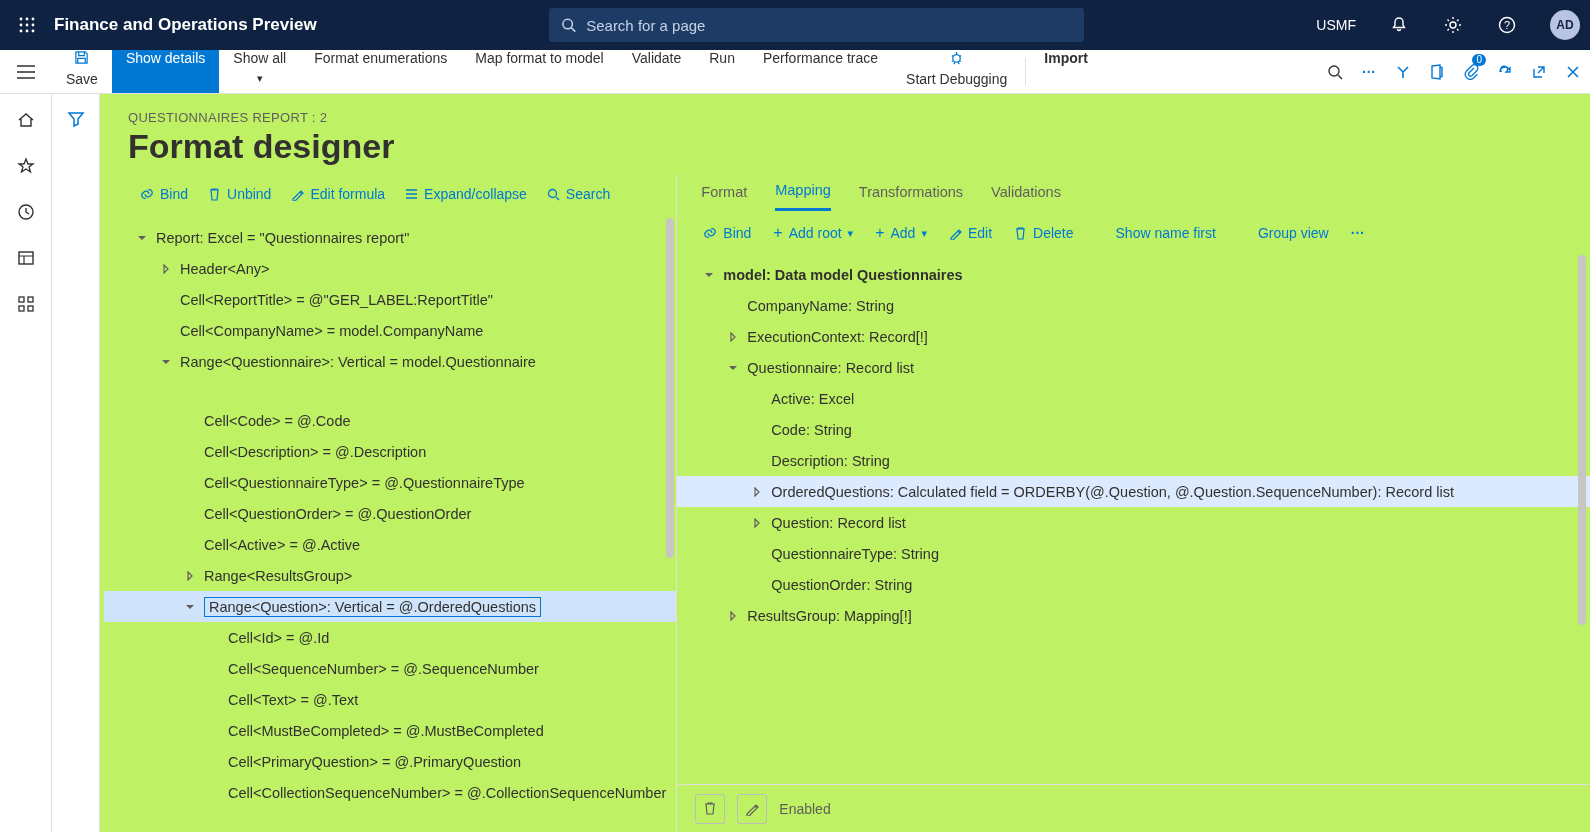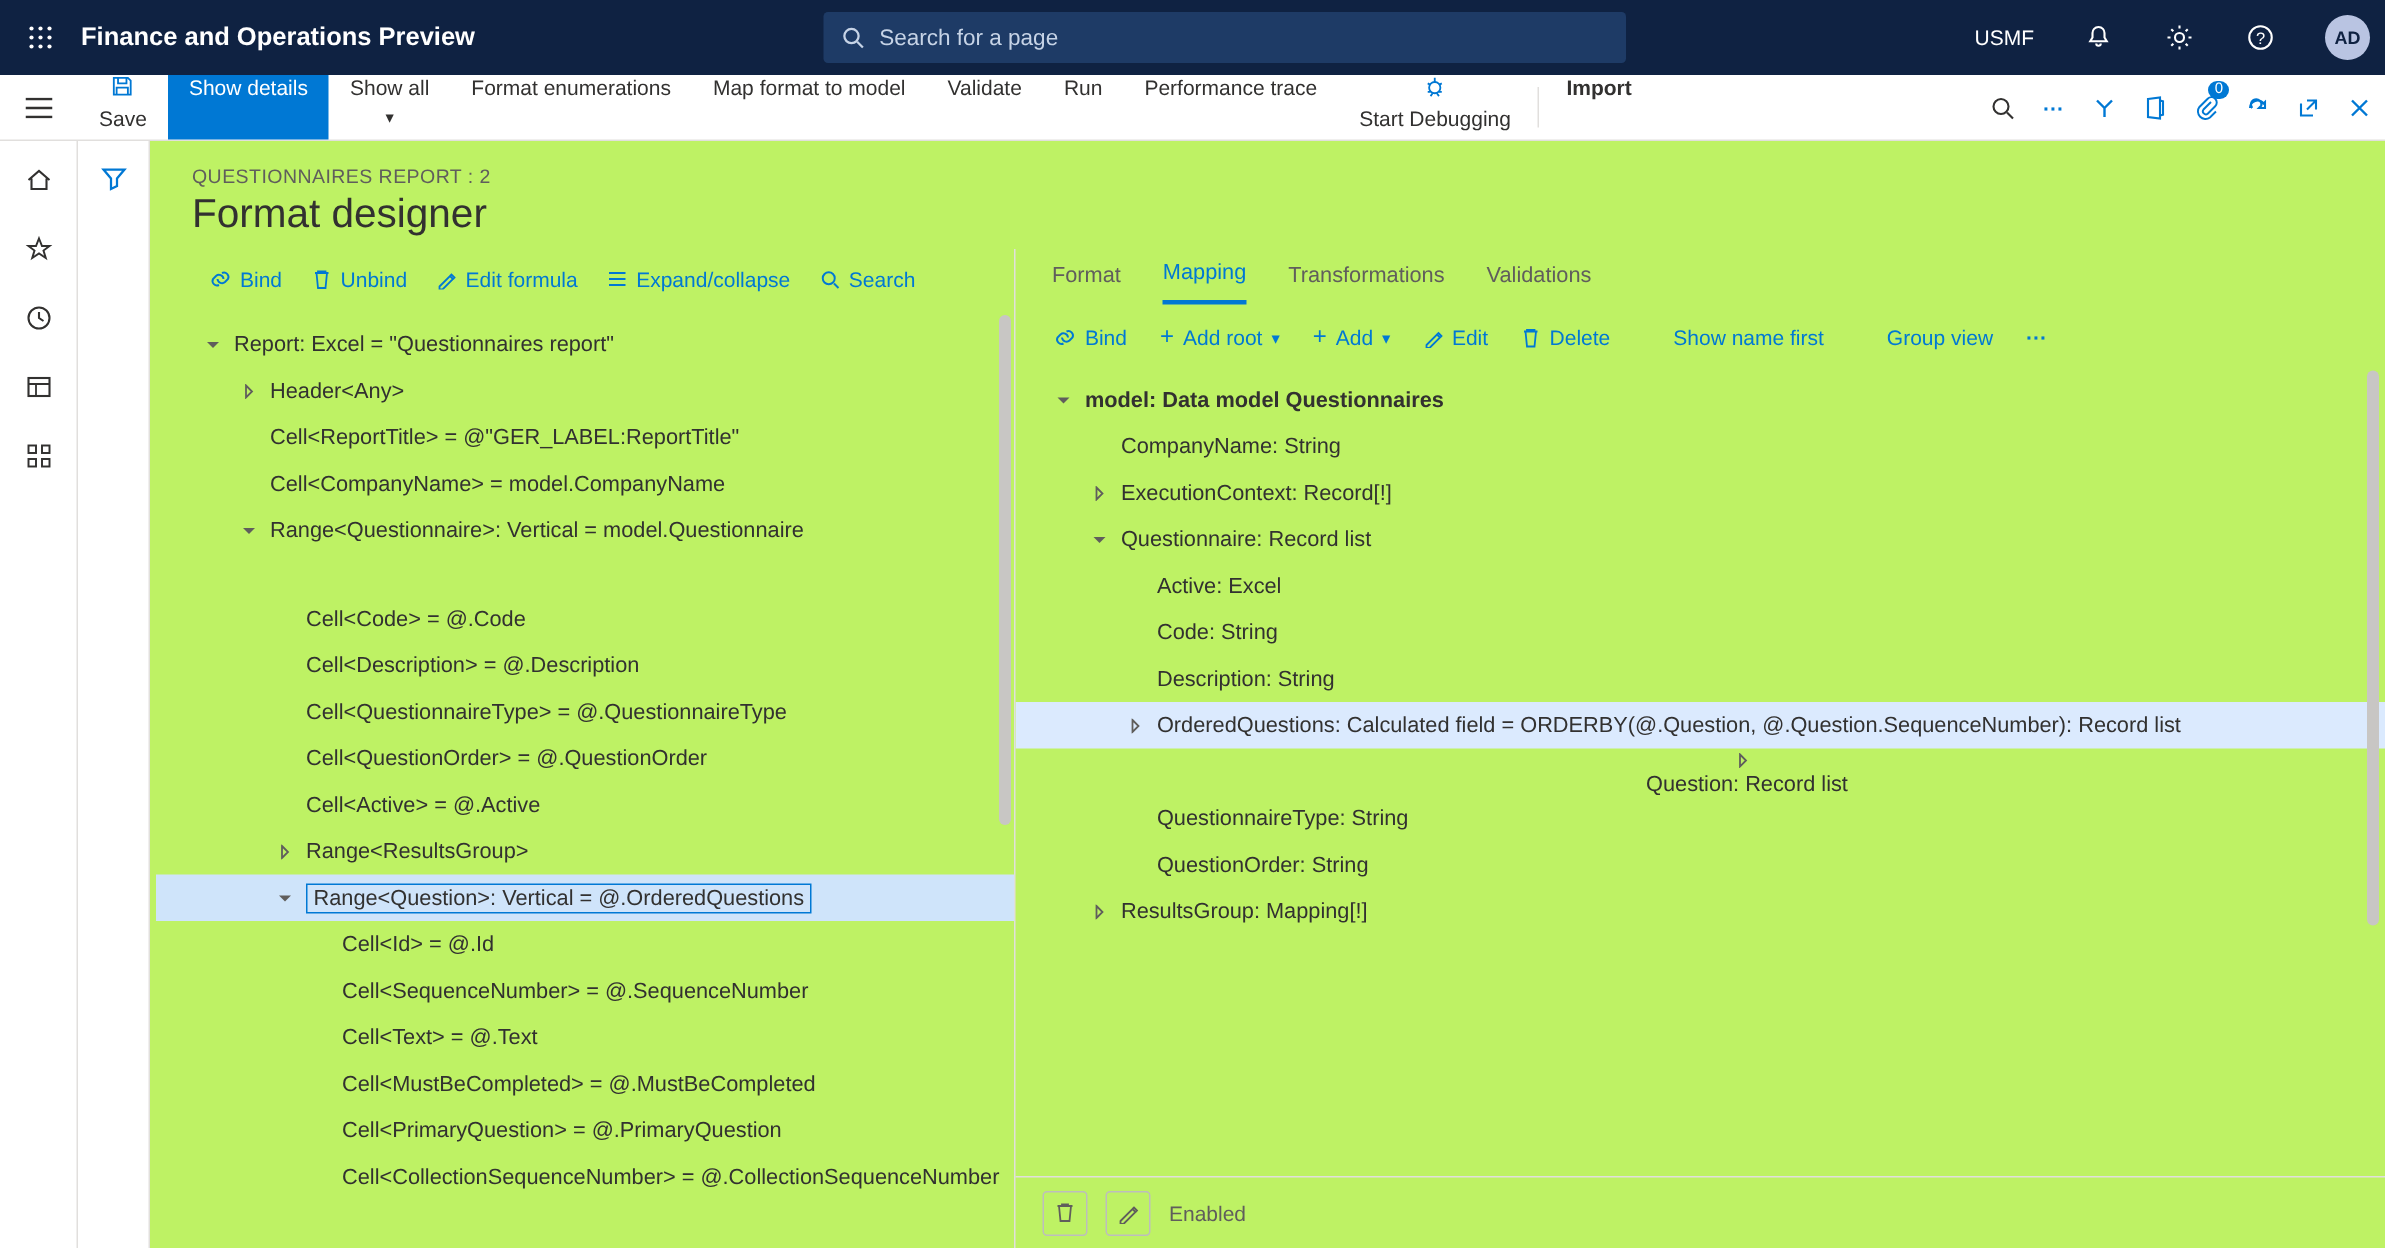--- a/index.html
+++ b/index.html
@@ -34,21 +34,21 @@
 .hamburger { position: absolute; left: 0; top: 50px; width: 52px; height: 44px; display: flex; align-items: center; justify-content: center; cursor: pointer; }
 
 
 .filtercol { position: absolute; left: 52px; top: 94px; bottom: 0; width: 48px; border-right: 1px solid #e1dfdd; background: #fff; display: flex; justify-content: center; padding-top: 16px; }
 .filtercol .flt { color: #0078d4; cursor: pointer; }
 
 
 .main { position: absolute; left: 100px; right: 0; top: 94px; bottom: 0; background: #bef264; display: flex; flex-direction: column; }
 .header { padding: 16px 28px 8px 28px; }
 .breadcrumb { font-size: 13px; color: #605e5c; letter-spacing: .3px; }
-.pgtitle { font-size: 27px; font-weight: 400; margin-top: 2px; }
+.pgtitle { font-size: 34px; font-weight: 700; margin-top: 2px; }
 
 
 .panes { flex: 1; display: flex; min-height: 0; }
 .leftpane { flex: 0 0 570px; border-right: 1px solid #e1dfdd; display: flex; flex-direction: column; min-height: 0; margin-left: 4px; }
 .rightpane { flex: 1; display: flex; flex-direction: column; min-height: 0; }
 
 .pane-toolbar { display: flex; align-items: center; gap: 4px; padding: 8px 12px 10px 28px; }
 .tbtn { display: flex; align-items: center; gap: 6px; color: #0078d4; cursor: pointer; padding: 4px 8px; font-size: 14px; }
 .tabset { display: flex; align-items: center; gap: 28px; padding: 8px 12px 0 24px; }
 .tab { color: #605e5c; cursor: pointer; padding-bottom: 10px; font-size: 14.5px; }
@@ -463,21 +463,21 @@
             <span class="lbl">Description: String</span>
           </div>
           <div class="tree-row sel2" style="padding-left: 72px;">
             <span class="tw">
               <svg width="10" height="10" viewBox="0 0 10 10">
                 <path d="M3 1l4 4-4 4z" fill="none" stroke="#605e5c" stroke-width="1.2"></path>
               </svg>
             </span>
             <span class="lbl">OrderedQuestions: Calculated field = ORDERBY(@.Question, @.Question.SequenceNumber): Record list</span>
           </div>
-          <div class="tree-row" style="padding-left: 72px; flex-direction: column;">
+          <div class="tree-row" style="padding-left: 72px;">
             <span class="tw">
               <svg width="10" height="10" viewBox="0 0 10 10">
                 <path d="M3 1l4 4-4 4z" fill="none" stroke="#605e5c" stroke-width="1.2"></path>
               </svg>
             </span>
             <span class="lbl">Question: Record list</span>
           </div>
           <div class="tree-row" style="padding-left: 94px;">
             <span class="lbl">QuestionnaireType: String</span>
           </div>

